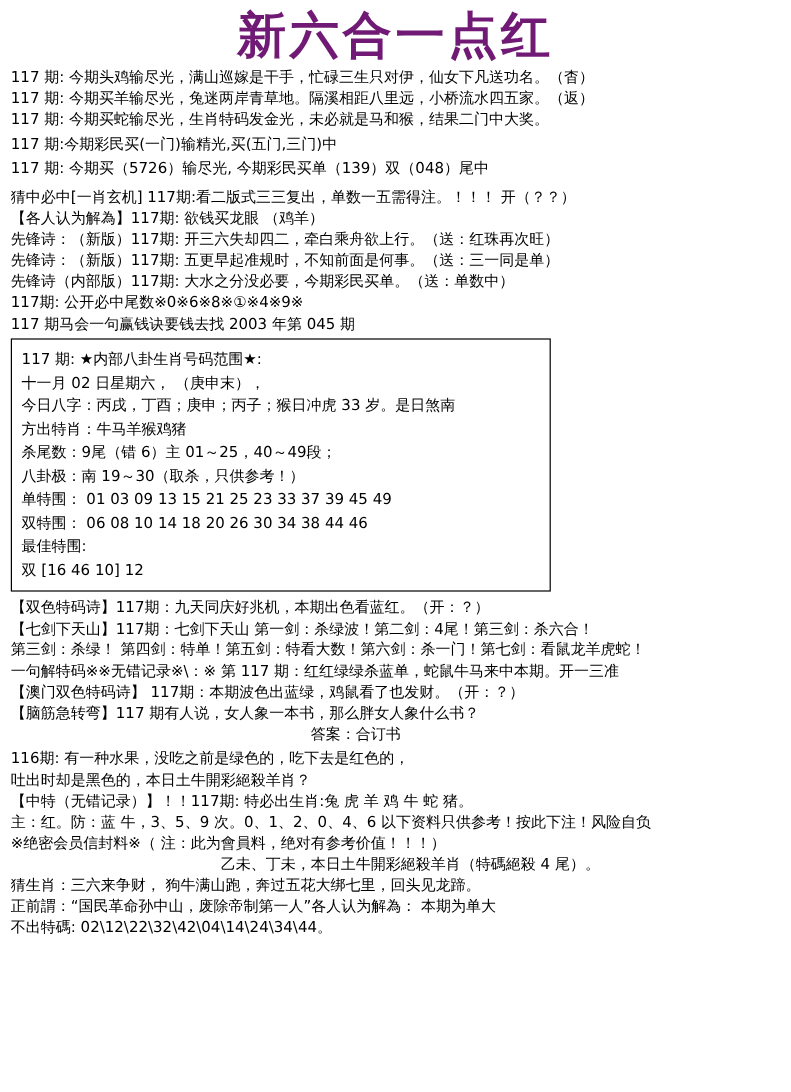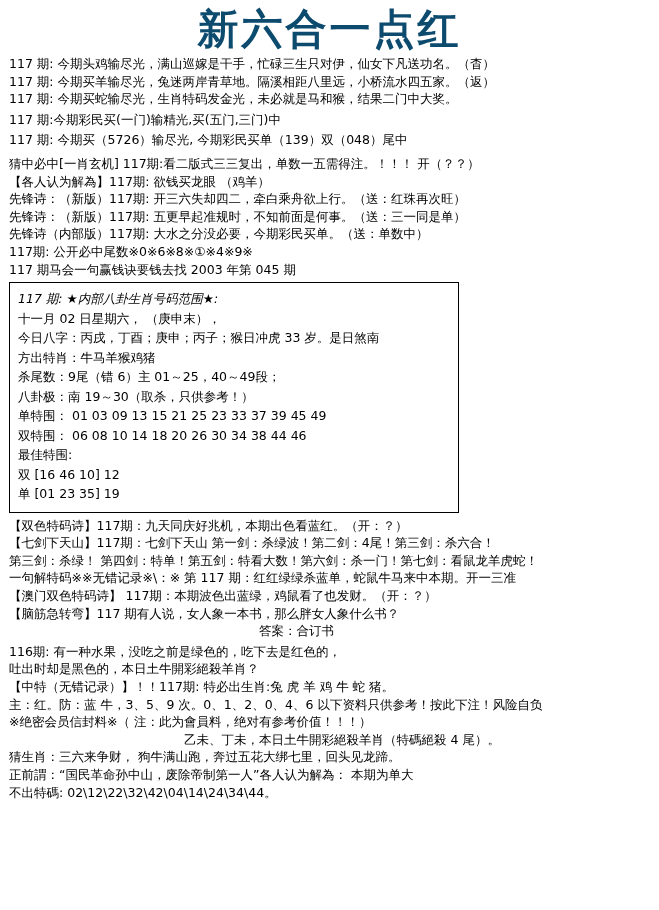--- a/index.html
+++ b/index.html
@@ -16,21 +16,21 @@
   }
   .page {
     position: relative;
     width: 659px;
     height: 910px;
     padding: 0;
     box-sizing: border-box;
   }
   .title {
     text-align: center;
-    color: #0c4a6e;
+    color: #701a75;
     font-family: "DejaVu Serif", "Liberation Serif", serif;
     font-weight: bold;
     font-size: 41px;
     letter-spacing: 3px;
     line-height: 1.05;
     padding-top: 8px;
     padding-bottom: 4px;
   }
   .body-wrap {
     padding: 0 9px;
@@ -53,21 +53,20 @@
     padding: 6px 8px 8px 8px;
     width: 450px;
     box-sizing: border-box;
     position: relative;
   }
   .box .line {
     line-height: 19.5px;
   }
   .box .boxhead {
     padding-left: 0px;
-    font-style: italic;
   }
   .right-ind {
     padding-left: 175px;
   }
   .ans {
     padding-left: 250px;
   }
 </style>
 </head>
 <body>
@@ -104,21 +103,20 @@
       <div class="line boxhead">117 期:     ★内部八卦生肖号码范围★:</div>
       <div class="line">十一月 02 日星期六，  （庚申末），</div>
       <div class="line">今日八字：丙戌，丁酉；庚申；丙子；猴日冲虎 33 岁。是日煞南</div>
       <div class="line">方出特肖：牛马羊猴鸡猪</div>
       <div class="line">杀尾数：9尾（错 6）主 01～25，40～49段；</div>
       <div class="line">八卦极：南 19～30（取杀，只供参考！）</div>
       <div class="line">单特围：   01  03  09  13  15  21  25  23  33  37  39  45  49</div>
       <div class="line">双特围：   06  08  10  14  18  20  26  30  34  38  44  46</div>
       <div class="line">最佳特围:</div>
       <div class="line">双 [16  46  10]  12</div>
-      <div class="line">单 [01  23  35]  19</div>
     </div>
 
     <div>
       <div class="line">【双色特码诗】117期：九天同庆好兆机，本期出色看蓝红。（开：？）</div>
       <div class="line">【七剑下天山】117期：七剑下天山 第一剑：杀绿波！第二剑：4尾！第三剑：杀六合！</div>
       <div class="line">第三剑：杀绿！ 第四剑：特单！第五剑：特看大数！第六剑：杀一门！第七剑：看鼠龙羊虎蛇！</div>
       <div class="line">一句解特码※※无错记录※\：※ 第 117 期：红红绿绿杀蓝单，蛇鼠牛马来中本期。开一三准</div>
       <div class="line">【澳门双色特码诗】 117期：本期波色出蓝绿，鸡鼠看了也发财。（开：？）</div>
       <div class="line">【脑筋急转弯】117 期有人说，女人象一本书，那么胖女人象什么书？</div>
       <div class="line ans">答案：合订书</div>

